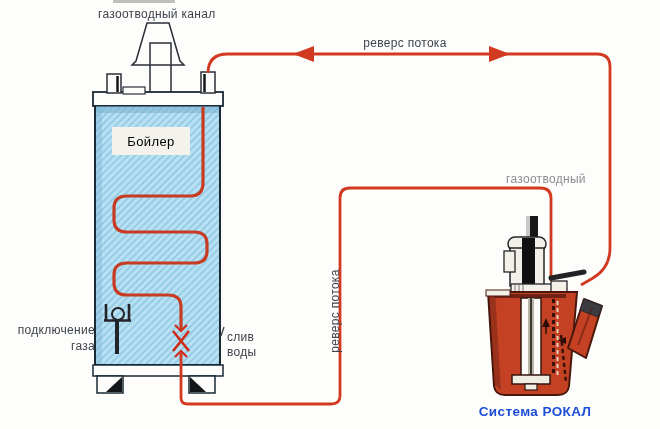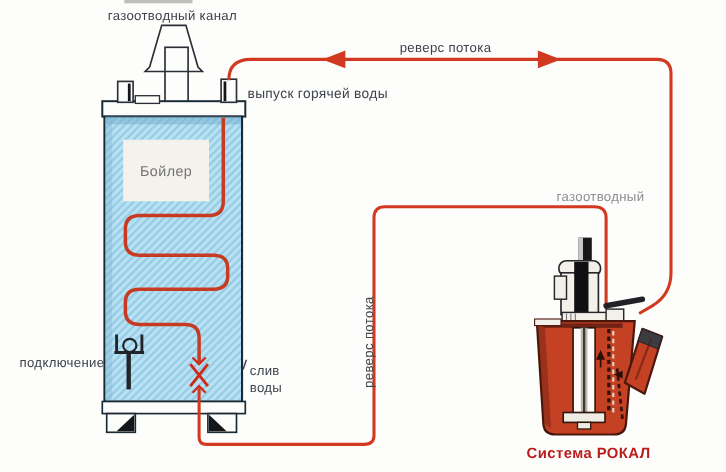--- a/index.html
+++ b/index.html
@@ -16,27 +16,27 @@
   }
   .lbl-flue      { left:98px;  top:7px;   width:140px; }
   .lbl-rev-top   { left:352px; top:36px;  width:106px; text-align:center; }
   .lbl-outlet    { left:225px; top:78px;  width:152px; font-size:12.5px; }
   .lbl-switch    { left:506px; top:172px; width:102px; color:#8d8d95; }
   .lbl-gas       { left:5px;   top:322px; width:90px;  text-align:right; line-height:16px; }
   .lbl-drain     { left:227px; top:330px; width:50px;  line-height:15px; }
   .lbl-rev-vert  { left:283px; top:304px; width:104px; height:14px; text-align:center;
                    transform:rotate(-90deg); }
   .boiler-badge {
-    position:absolute; left:112px; top:127px; width:78px; height:56px;
+    position:absolute; left:112px; top:127px; width:78px; height:28px;
     background:#f4f2ec; display:flex; align-items:center; justify-content:center;
-    font-size:13px; color:#737373; letter-spacing:.4px;
+    font-size:13px; color:#000000; letter-spacing:.4px;
   }
   .sys-label {
     position:absolute; left:472px; top:404px; width:126px; text-align:center;
-    color:#b91c1c; font-weight:bold; font-size:13.5px; letter-spacing:.4px;
+    color:#1d4ed8; font-weight:bold; font-size:13.5px; letter-spacing:.4px;
     white-space:nowrap;
   }
 </style>
 </head>
 <body>
 
 <div class="stage">
 
 <svg width="660" height="429" viewBox="0 0 660 429">
   <defs>
@@ -162,25 +162,25 @@
       <line x1="561" y1="335" x2="566" y2="382" stroke="#37120a" stroke-width="2.5" stroke-dasharray="4 3"></line>
       <polygon points="542,327 550,327 546,318" fill="#2a0e06"></polygon>
       <line x1="546" y1="327" x2="546" y2="334" stroke="#2a0e06" stroke-width="1.5"></line>
       <polygon points="566,337 566,344 558,340.5" fill="#2a0e06"></polygon>
     </g>
   </g>
 </svg>
 
 <div class="lbl lbl-flue">газоотводный канал</div>
 <div class="lbl lbl-rev-top">реверс потока</div>
-<div class="lbl lbl-outlet">выпуск горячей воды</div>
 <div class="boiler-badge">Бойлер</div>
 <div class="lbl lbl-switch">газоотводный</div>
 <div class="lbl lbl-gas">
   <div>подключение</div>
+  <div>газа</div>
 </div>
 <div class="lbl lbl-drain">
   <div>слив</div>
   <div>воды</div>
 </div>
 <div class="lbl lbl-rev-vert">реверс потока</div>
 <div class="sys-label">Система РОКАЛ</div>
 
 </div>
 

